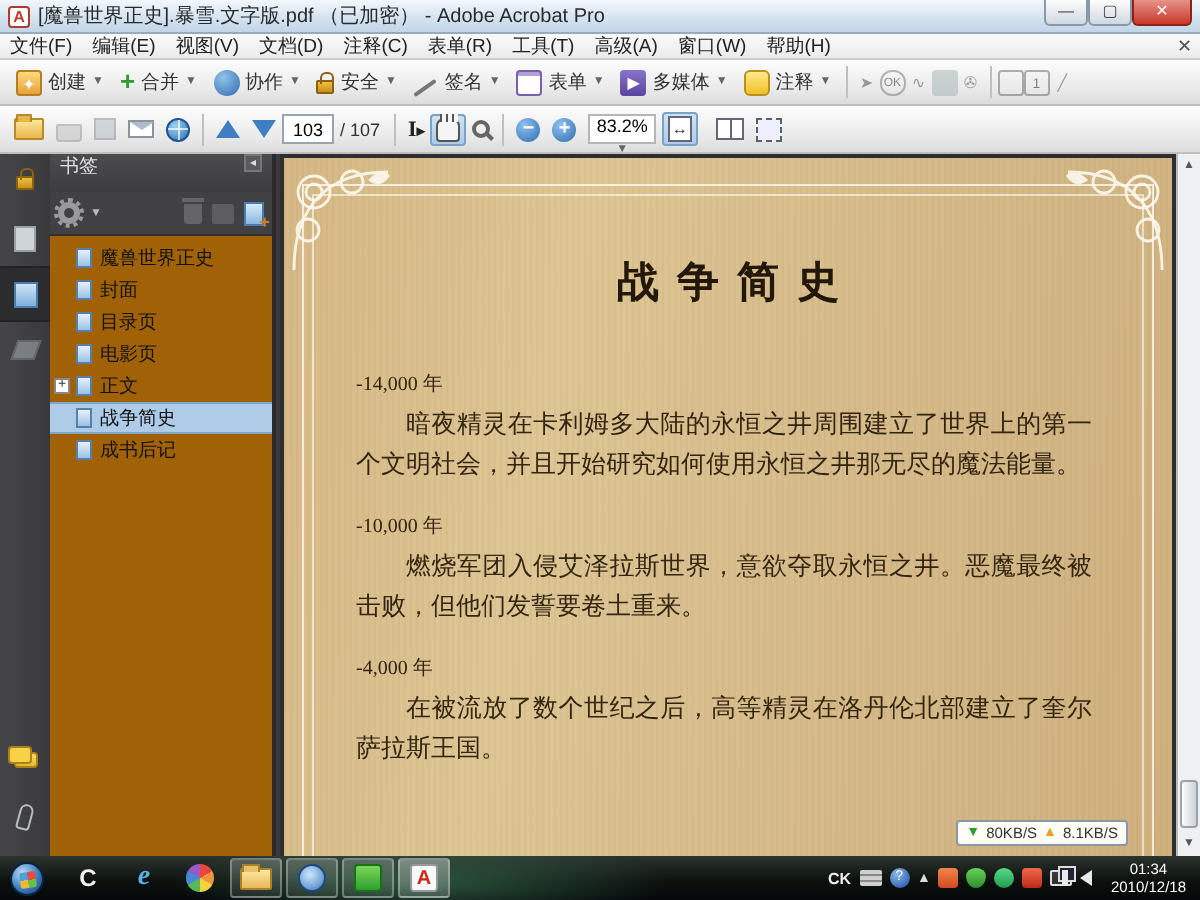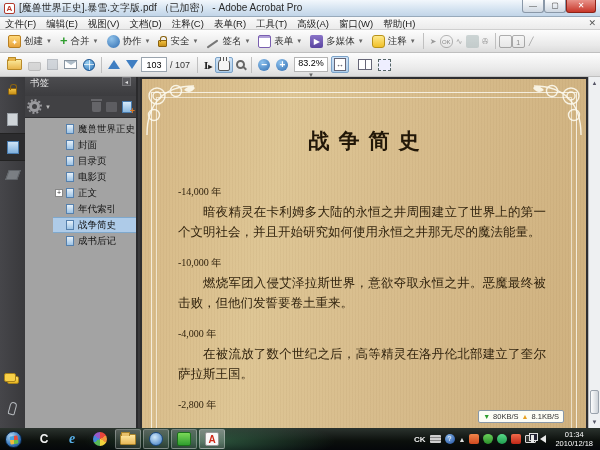--- a/index.html
+++ b/index.html
@@ -101,21 +101,21 @@
   .gear { width:11px; height:11px; border-radius:50%; background:#9a9a9e; position:relative; }
   .gear:before { content:""; position:absolute; inset:3px; border-radius:50%; background:#414144; }
   .gear:after { content:""; position:absolute; inset:-2px; border-radius:50%; border:2px dotted #9a9a9e; }
   .pt-right { margin-left:auto; display:flex; gap:5px; align-items:center; }
   .trash { width:9px; height:10px; background:#8a8a8e; border-radius:0 0 2px 2px; position:relative; opacity:.5; }
   .trash:before { content:""; position:absolute; top:-3px; left:-1px; right:-1px; height:2px; background:#8a8a8e; }
   .hl-ghost { width:11px; height:10px; background:#7a7a7e; opacity:.5; border-radius:1px; }
   .newbm { width:10px; height:12px; background:linear-gradient(#d8ebfa,#8ab8e0); border:1px solid #4a7cae; position:relative; }
   .newbm:after { content:"+"; position:absolute; right:-4px; bottom:-4px; color:#e07820; font-size:9px; font-weight:bold; }
 
-  .bm-list { position:absolute; top:41px; bottom:0; left:0; right:0; background:#a3a3a3; font-size:9.5px; color:#111; padding-top:3px;padding-left:28px; }
+  .bm-list { position:absolute; top:41px; bottom:0; left:0; right:0; background:#a16207; font-size:9.5px; color:#111; padding-top:3px; }
   .bm-row { display:flex; align-items:center; height:16px; padding-left:13px; position:relative; white-space:nowrap; }
   .bm-row.selected { background:#aecbe8; border-top:1px solid #7fa8cc; border-bottom:1px solid #7fa8cc; }
   .bm-ico { width:8px; height:10px; background:linear-gradient(#e8f2fb,#9cc2e4); border:1px solid #5580ad; margin-right:4px; flex:none; }
   .expander { position:absolute; left:2px; top:4px; width:8px; height:8px; border:1px solid #888; background:#fff;
     font-size:7px; line-height:6px; text-align:center; color:#333; }
 
   
   .docview { position:absolute; left:140px; top:0; right:12px; bottom:0; background:#2e2e30; padding:2px 2px 0 2px; }
   .page { position:relative; width:100%; height:100%; overflow:hidden;
     background:linear-gradient(100deg,#d6b886,#dec695 30%,#d8bd8d 55%,#cfb17f);
@@ -376,24 +376,20 @@
           </div>
         <div class="bm-row">
             <span class="bm-ico"></span>
             <span>电影页</span>
           </div>
         <div class="bm-row">
             <span class="expander">+</span>
             <span class="bm-ico"></span>
             <span>正文</span>
           </div>
-        <div class="bm-row">
-            <span class="bm-ico"></span>
-            <span>年代索引</span>
-          </div>
         <div class="bm-row selected">
             <span class="bm-ico"></span>
             <span>战争简史</span>
           </div>
         <div class="bm-row">
             <span class="bm-ico"></span>
             <span>成书后记</span>
           </div>
       </div>
     </div>
@@ -425,21 +421,20 @@
 
         <div class="doc-title">战争简史</div>
 
         <div class="doc-body">
           <div class="entry-year">-14,000 年</div>
           <div class="entry-text">暗夜精灵在卡利姆多大陆的永恒之井周围建立了世界上的第一个文明社会，并且开始研究如何使用永恒之井那无尽的魔法能量。</div>
           <div class="entry-year">-10,000 年</div>
           <div class="entry-text">燃烧军团入侵艾泽拉斯世界，意欲夺取永恒之井。恶魔最终被击败，但他们发誓要卷土重来。</div>
           <div class="entry-year">-4,000 年</div>
           <div class="entry-text">在被流放了数个世纪之后，高等精灵在洛丹伦北部建立了奎尔萨拉斯王国。</div>
-          <div class="entry-year">-2,800 年</div>
 
         </div>
 
         <div class="netmon">
           <span class="nm-down">▼</span>
           <span>80KB/S</span>
           <span class="nm-up">▲</span>
           <span>8.1KB/S</span>
         </div>
       </div>

